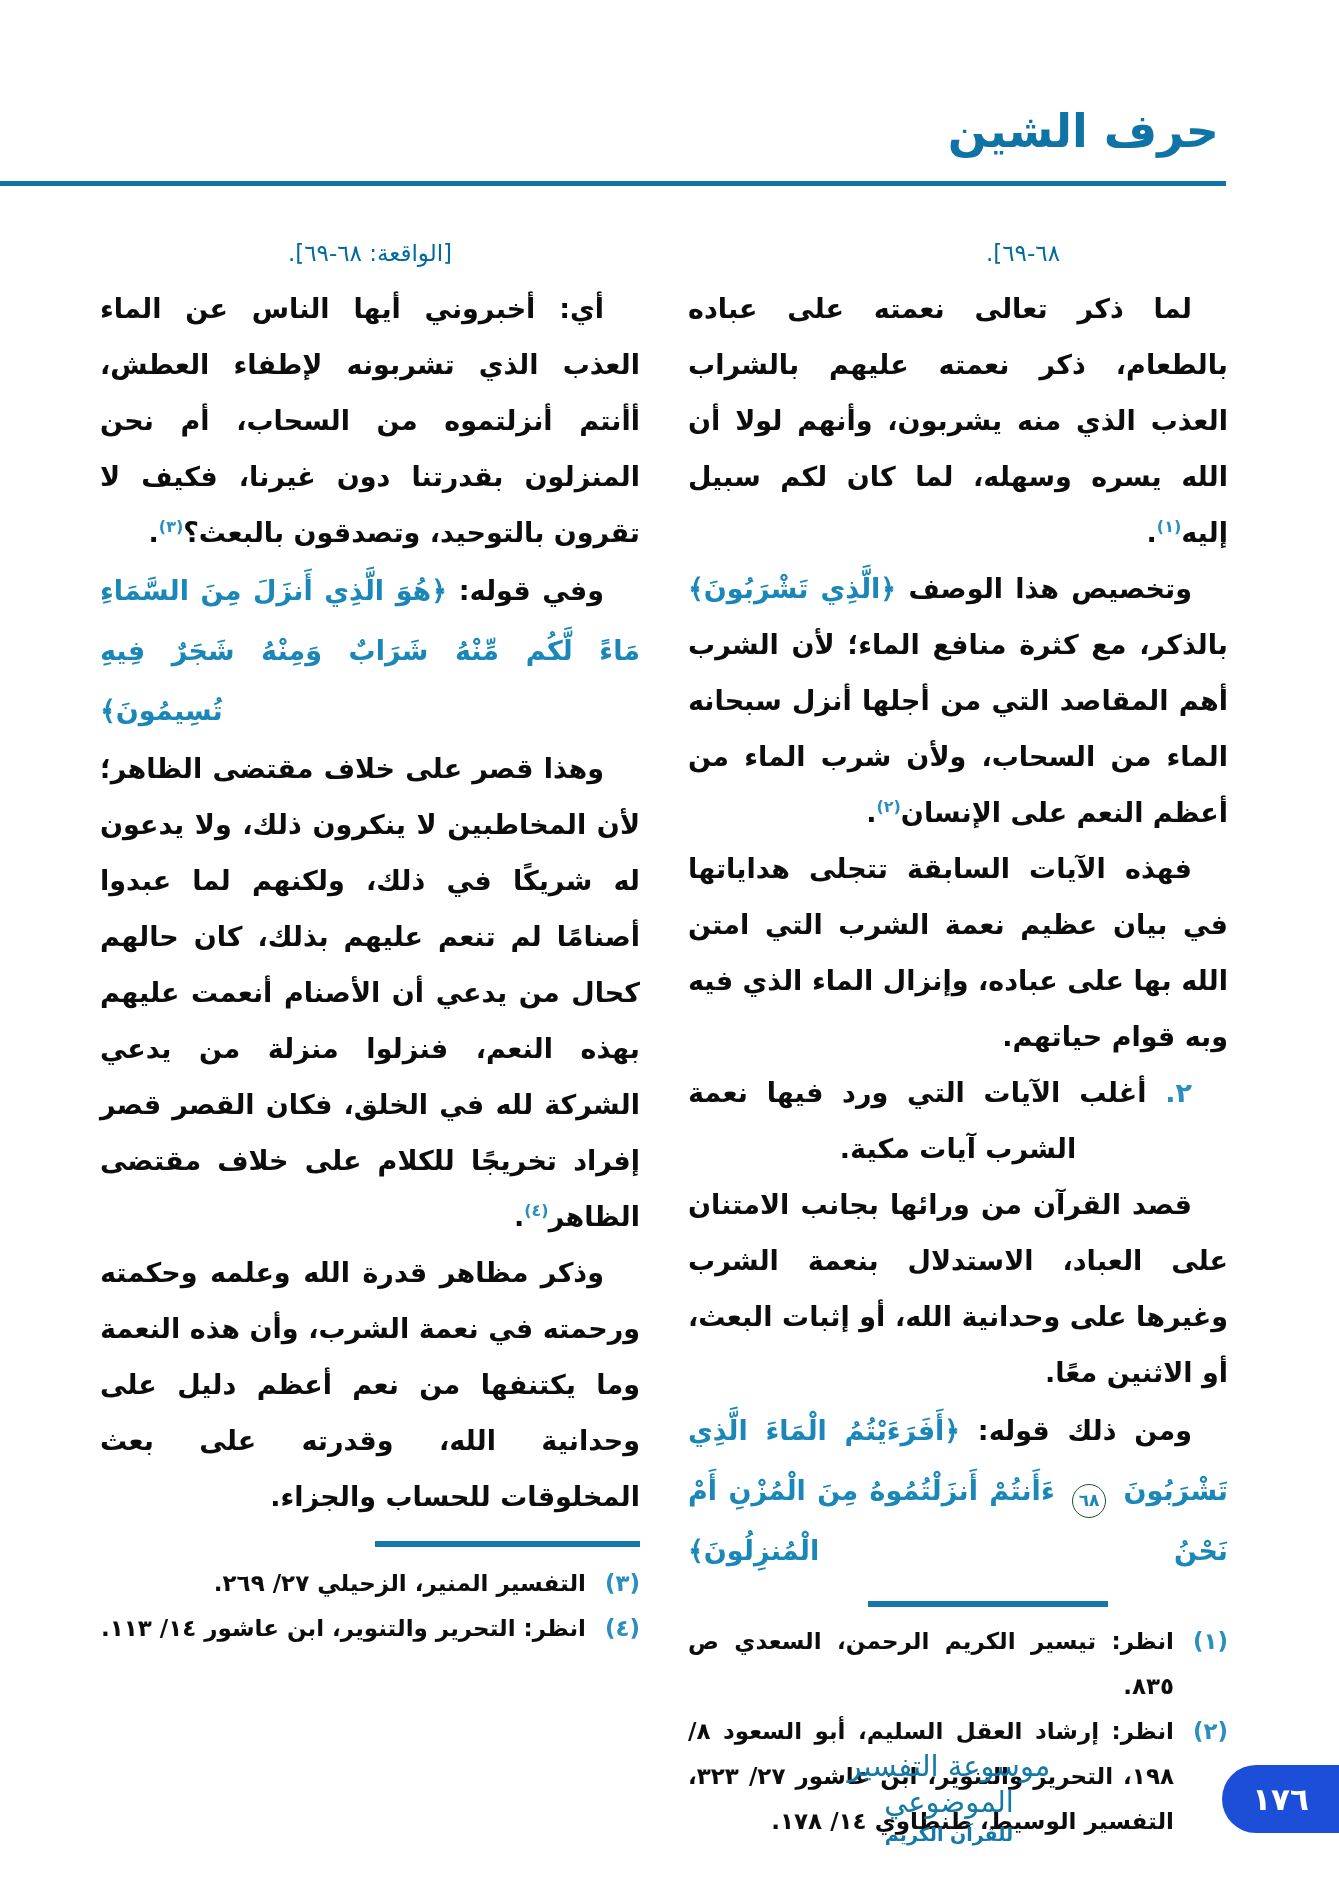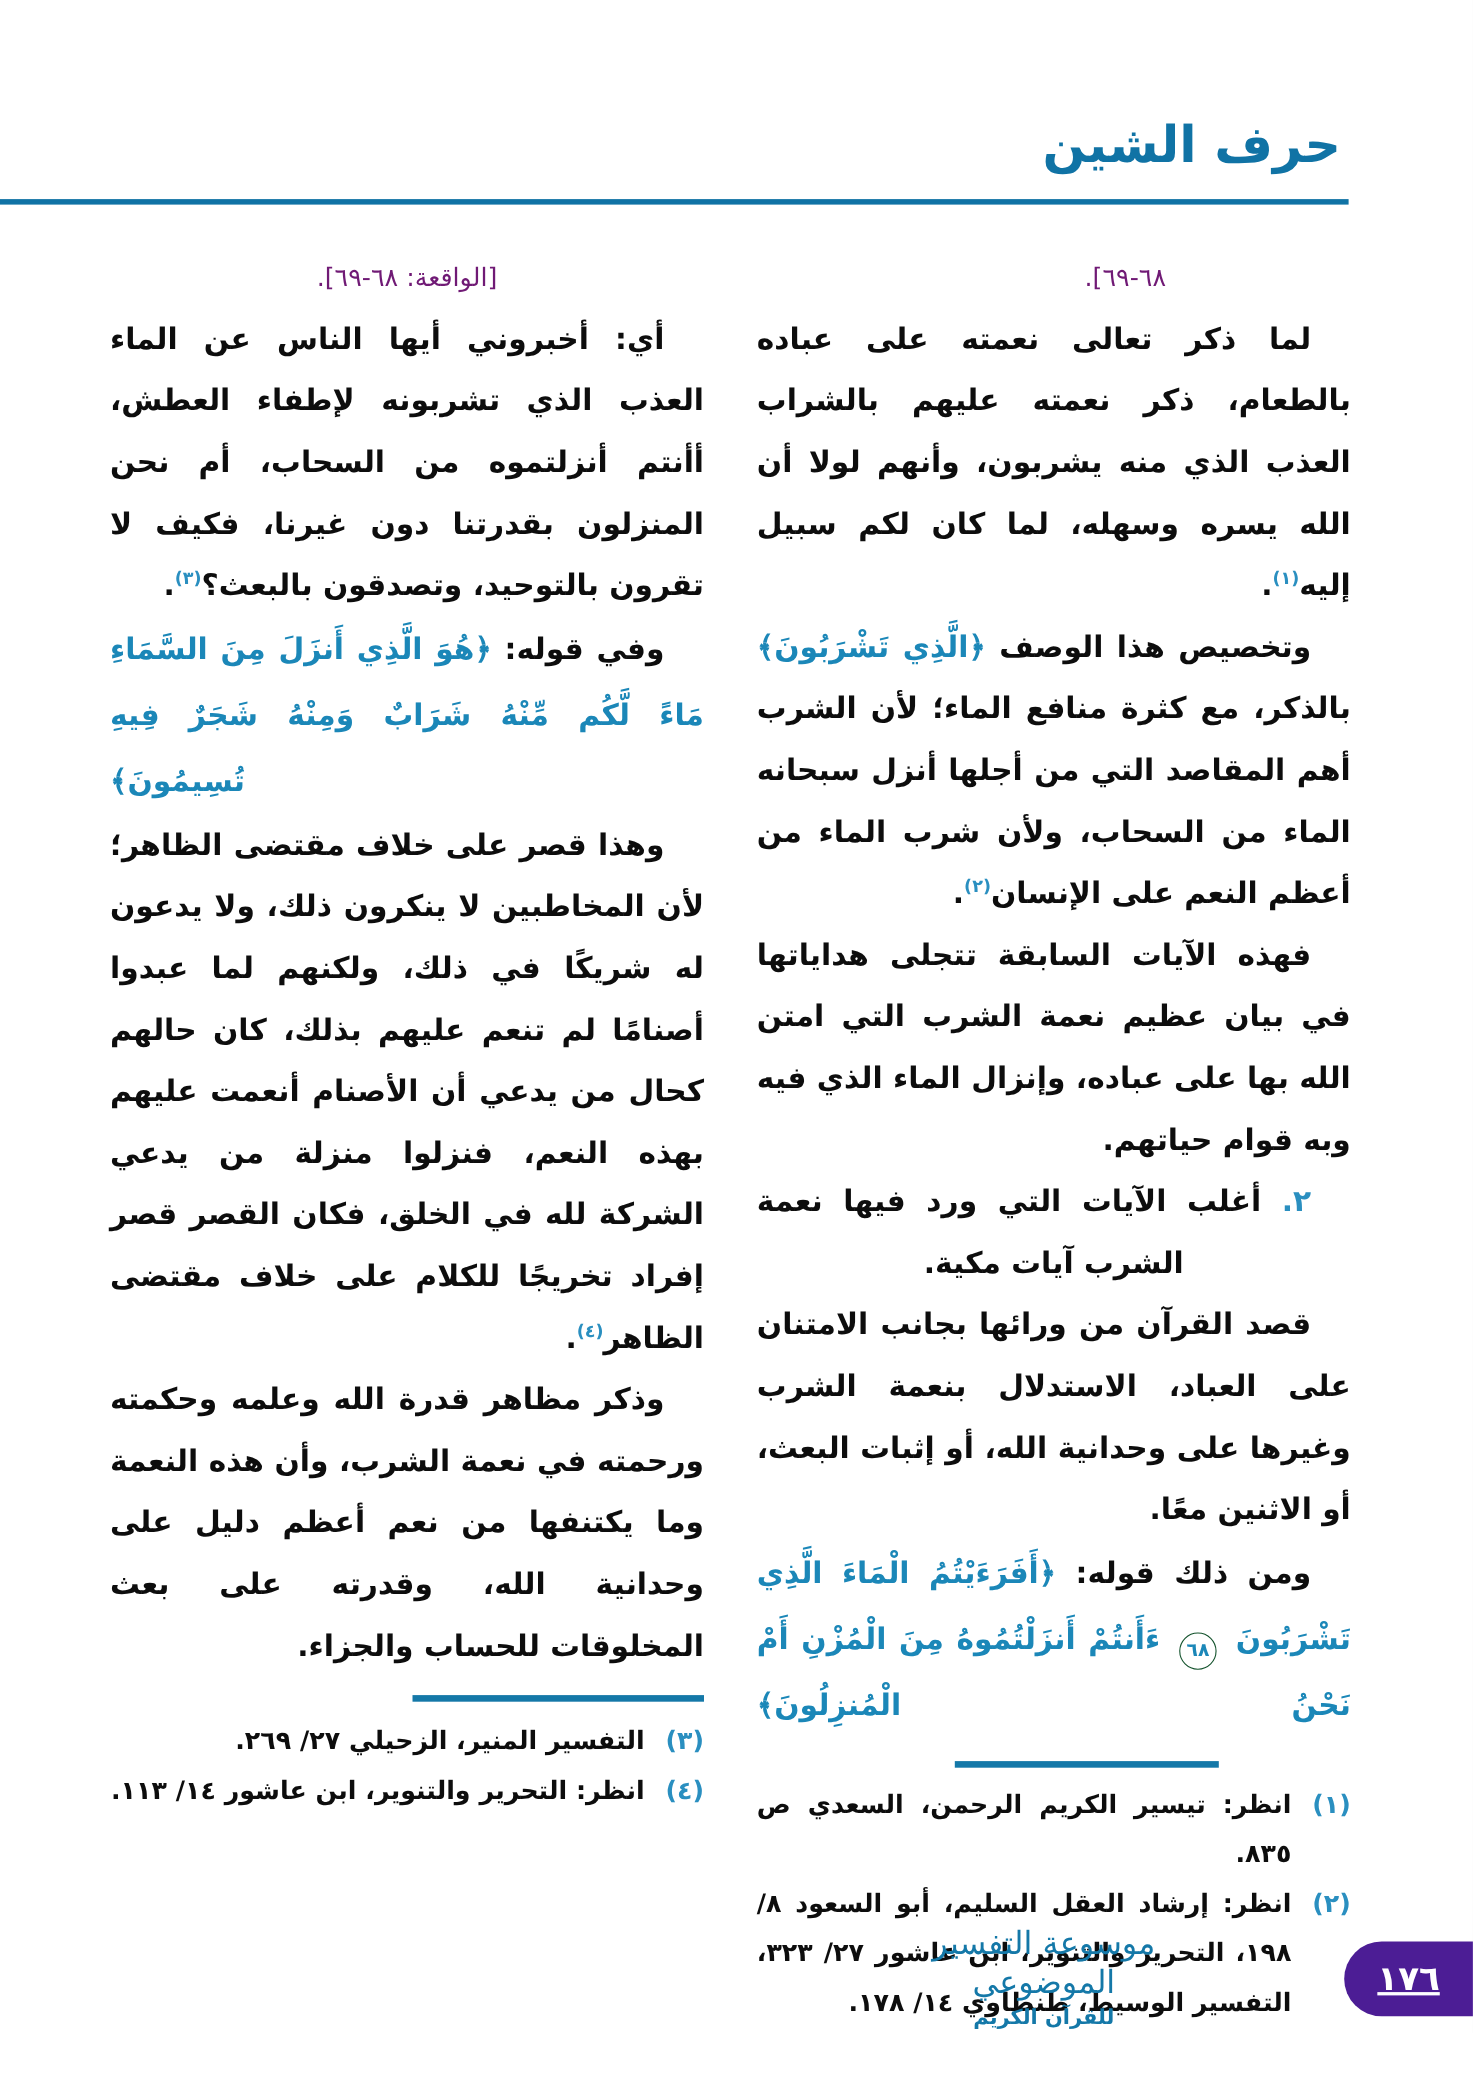--- a/index.html
+++ b/index.html
@@ -24,21 +24,21 @@
     position:absolute;top:181px;left:0;
     width:1226px;height:5px;
     background:#1073a5;
   }
   
   .col{position:absolute;top:225px;width:540px;}
   .col-right{right:111px;}
   .col-left{left:100px;}
   .ref{
     margin:0;font-size:23px;font-weight:400;line-height:56px;
-    text-align:center;color:#701a75;
+    text-align:center;color:#0369a1;
   }
   .ref-tail{padding-left:130px;}
   .para{
     margin:0;font-size:27px;font-weight:700;line-height:56px;
     text-align:justify;text-indent:36px;
   }
   .quran{color:#1b87b8;font-weight:700;}
   .quran-para{line-height:60px;text-align-last:justify;}
   .quran-para-left{line-height:60px;text-align-last:left;}
   .fnref{
@@ -77,23 +77,23 @@
   .logo-title{
     font-size:29px;font-weight:400;line-height:1.25;
     margin:0;
   }
   .logo-subtitle{
     font-size:19px;font-weight:700;margin-top:2px;
   }
   .page-badge{
     position:absolute;top:1765px;right:0;
     width:117px;height:68px;
-    background:#4c1d95;border-radius:40px 0 0 40px;
+    background:#1d4ed8;border-radius:40px 0 0 40px;
     display:flex;align-items:center;justify-content:center;
-    color:#ffffff;font-size:31px;font-weight:700;text-decoration:underline;
+    color:#ffffff;font-size:31px;font-weight:700;
   }
 </style>
 </head>
 <body>
 
 <div class="page">
 
   <div class="page-title">حرف الشين</div>
   <div class="header-rule"></div>
 

